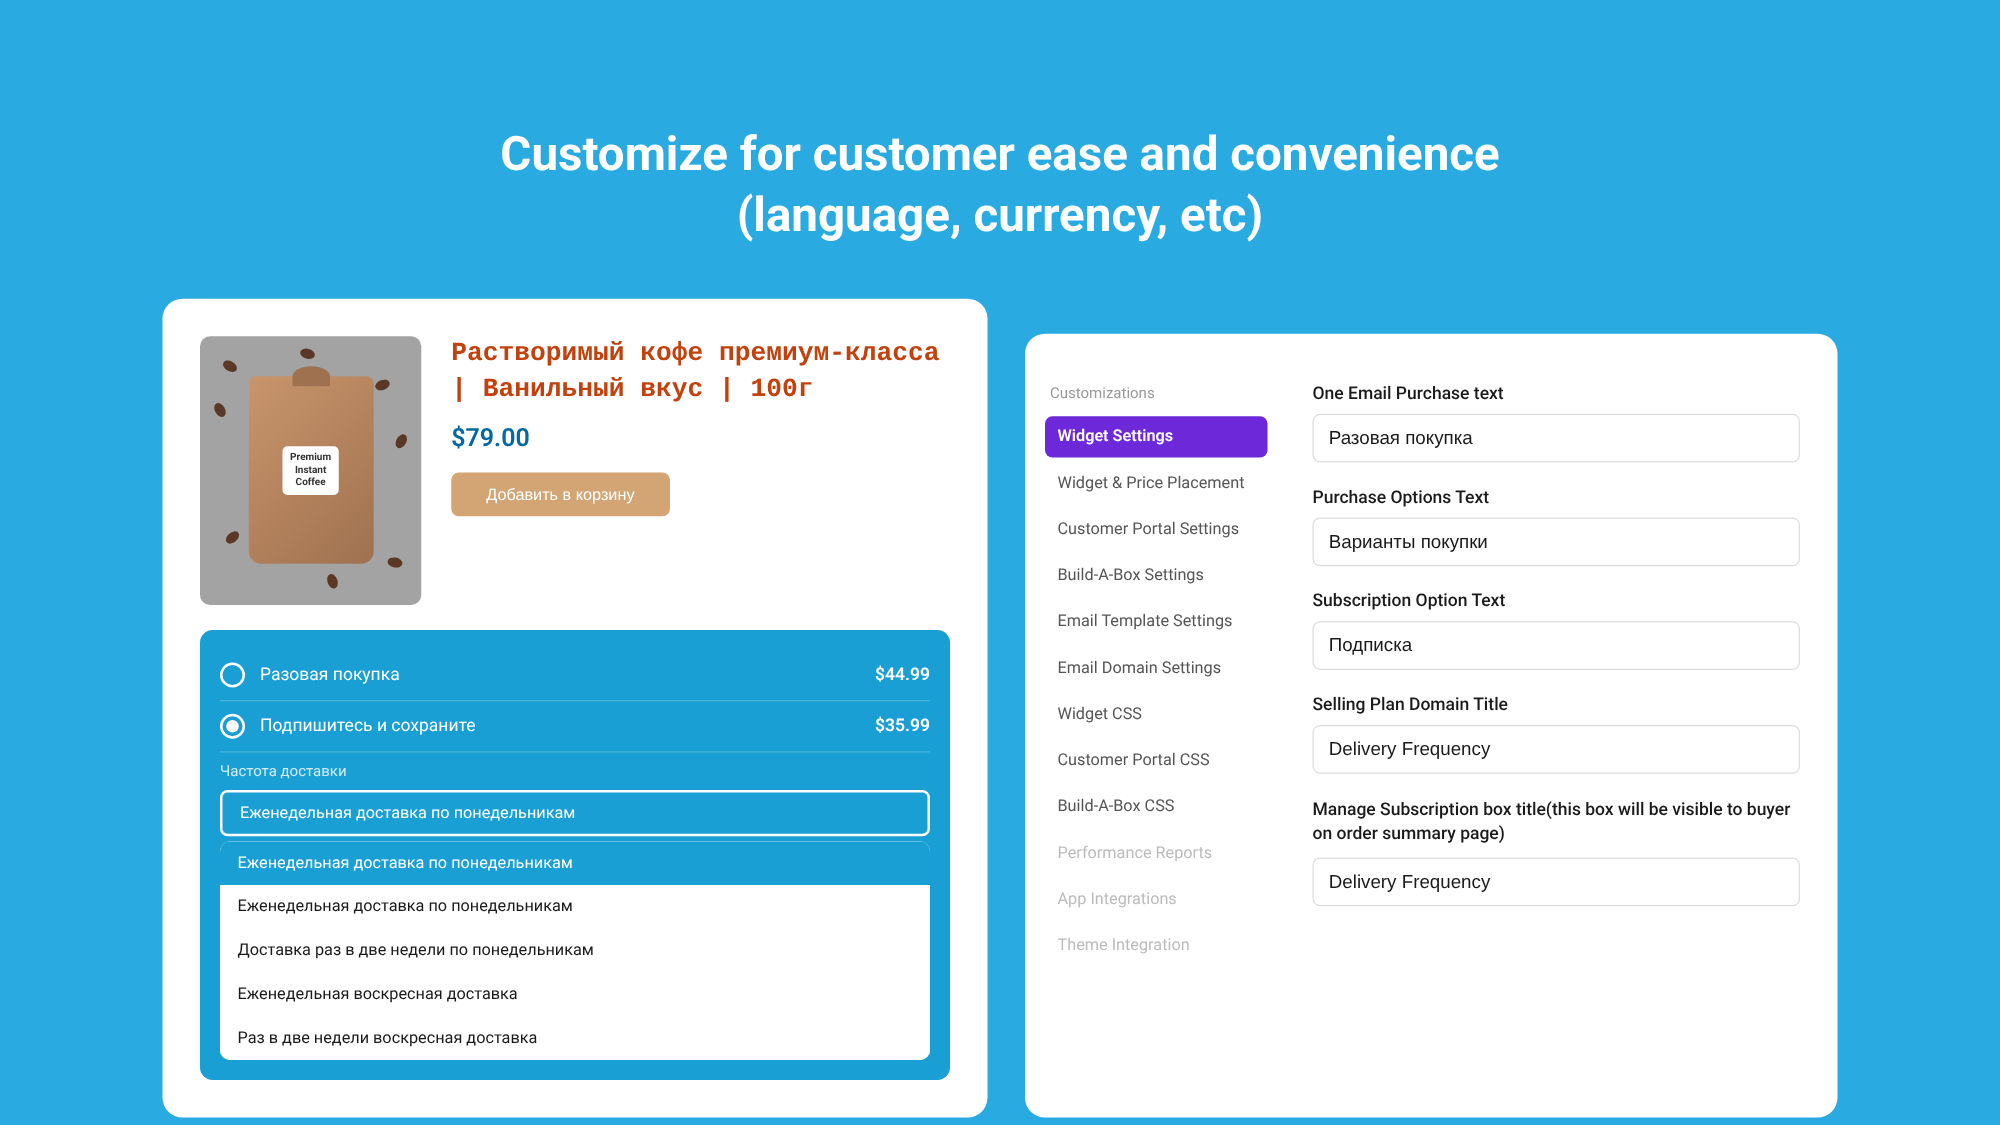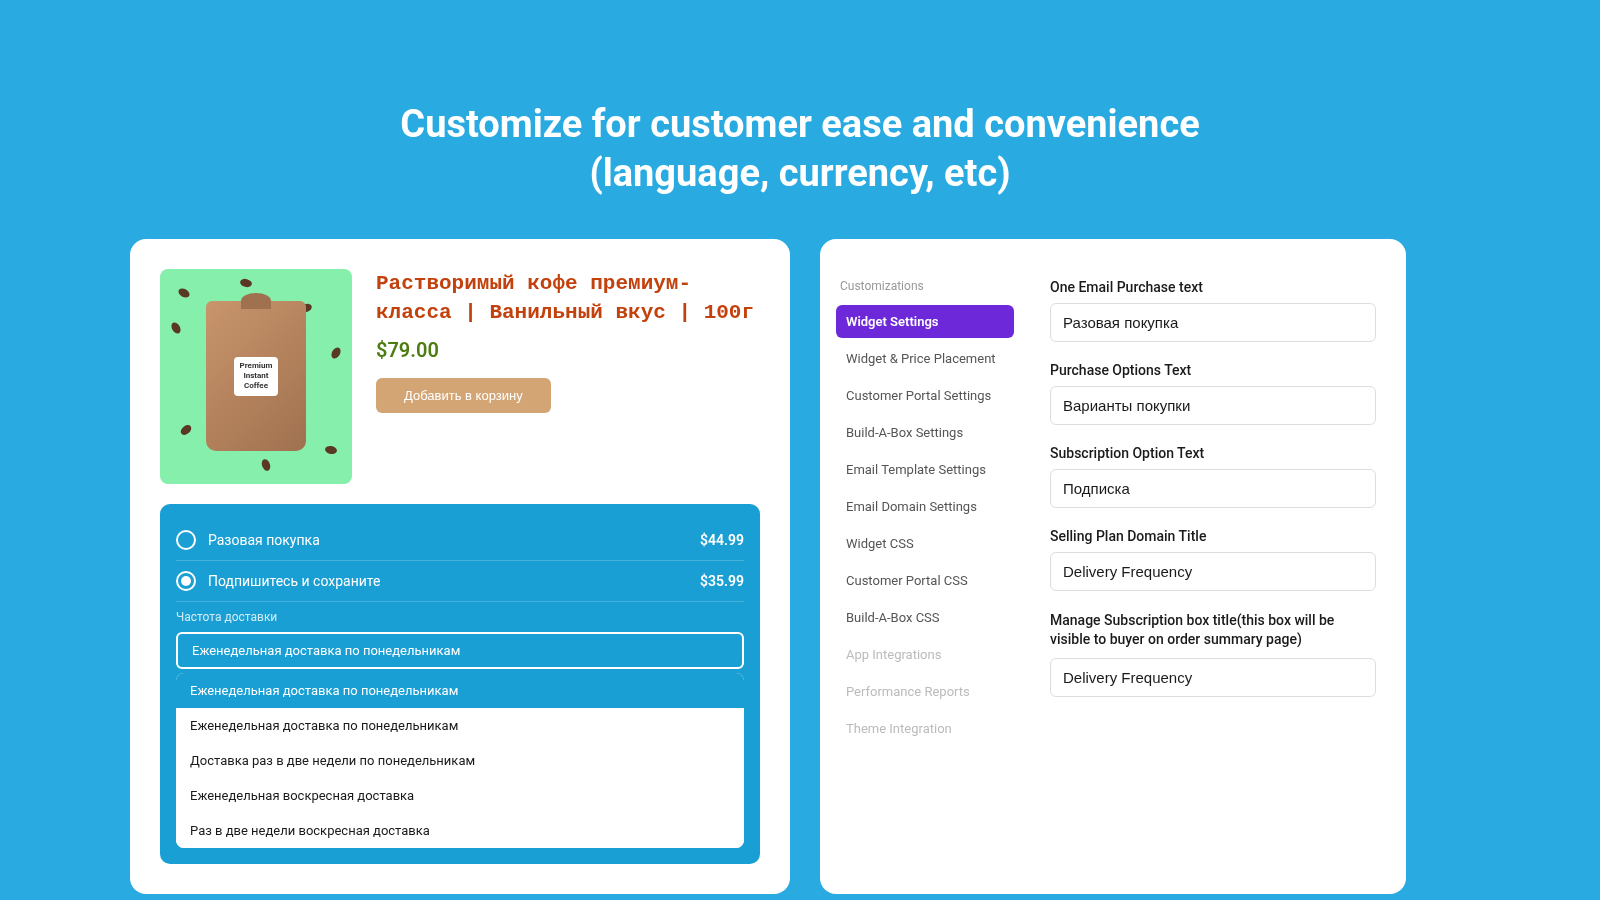--- a/index.html
+++ b/index.html
@@ -42,23 +42,23 @@
       overflow: hidden;
     }
 
     .product-section {
       display: flex;
       gap: 24px;
       align-items: flex-start;
     }
 
     .product-image-box {
-      width: 192px;
+      width: 177px;
       height: 215px;
-      background: #86efac;
+      background: #a3a3a3;
       border-radius: 8px;
       display: flex;
       align-items: center;
       justify-content: center;
       flex-shrink: 0;
       position: relative;
       overflow: hidden;
     }
 
     .coffee-bag {
@@ -114,21 +114,21 @@
       font-weight: 700;
       color: #c2410c;
       line-height: 1.4;
       margin-bottom: 10px;
       font-family: Liberation Mono, monospace;
     }
 
     .product-price {
       font-size: 20px;
       font-weight: 600;
-      color: #4d7c0f;
+      color: #0369a1;
       margin-bottom: 16px;
     }
 
     .add-to-cart-btn {
       background: #d4a574;
       color: #fff;
       border: none;
       border-radius: 6px;
       padding: 10px 28px;
       font-size: 13px;
@@ -219,24 +219,25 @@
     .freq-item.highlighted {
       background: #1a9fd4;
       color: #fff;
     }
 
     
     .right-card {
       background: #fff;
       border-radius: 16px;
       padding: 30px 30px 30px 0;
-      width: 586px;
+      width: 650px;
       min-height: 580px;
       display: flex;
       gap: 0;
+      margin-top: 28px;
     }
 
     .sidebar {
       width: 210px;
       flex-shrink: 0;
       padding: 10px 16px;
     }
 
     .sidebar-section-label {
       font-size: 12px;
@@ -368,22 +369,22 @@
       <div id="sidebar-items-container">
           <div class="sidebar-item active">Widget Settings</div>
           <div class="sidebar-item">Widget &amp; Price Placement</div>
           <div class="sidebar-item">Customer Portal Settings</div>
           <div class="sidebar-item">Build-A-Box Settings</div>
           <div class="sidebar-item">Email Template Settings</div>
           <div class="sidebar-item">Email Domain Settings</div>
           <div class="sidebar-item">Widget CSS</div>
           <div class="sidebar-item">Customer Portal CSS</div>
           <div class="sidebar-item">Build-A-Box CSS</div>
+          <div class="sidebar-item disabled">Performance Reports</div>
           <div class="sidebar-item disabled">App Integrations</div>
-          <div class="sidebar-item disabled">Performance Reports</div>
           <div class="sidebar-item disabled">Theme Integration</div>
         </div>
     </div>
 
     <div class="settings-content">
       <div id="fields-container">
           <div class="settings-field"><div class="field-label">One Email Purchase text</div><input class="text-input" type="text" value="Разовая покупка" style=""></div>
           <div class="settings-field"><div class="field-label">Purchase Options Text</div><input class="text-input" type="text" value="Варианты покупки" style=""></div>
           <div class="settings-field"><div class="field-label">Subscription Option Text</div><input class="text-input" type="text" value="Подписка" style=""></div>
           <div class="settings-field"><div class="field-label">Selling Plan Domain Title</div><input class="text-input" type="text" value="Delivery Frequency" style=""></div>

